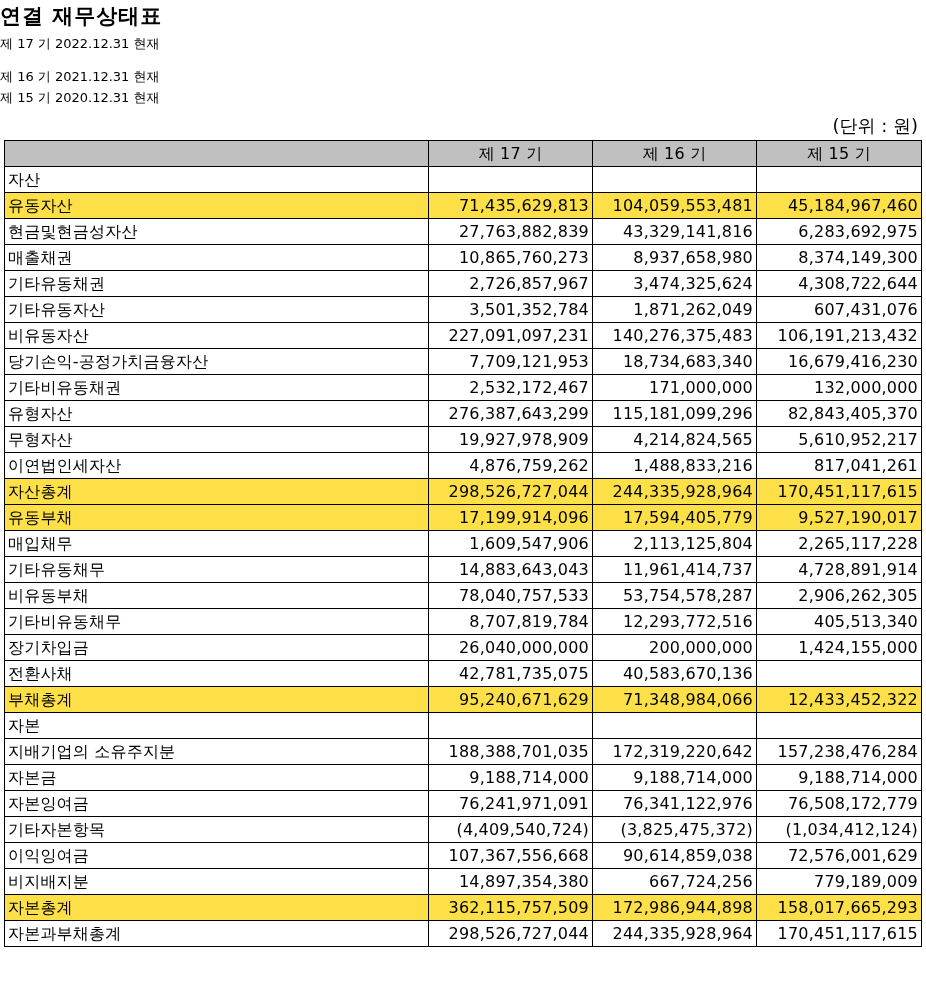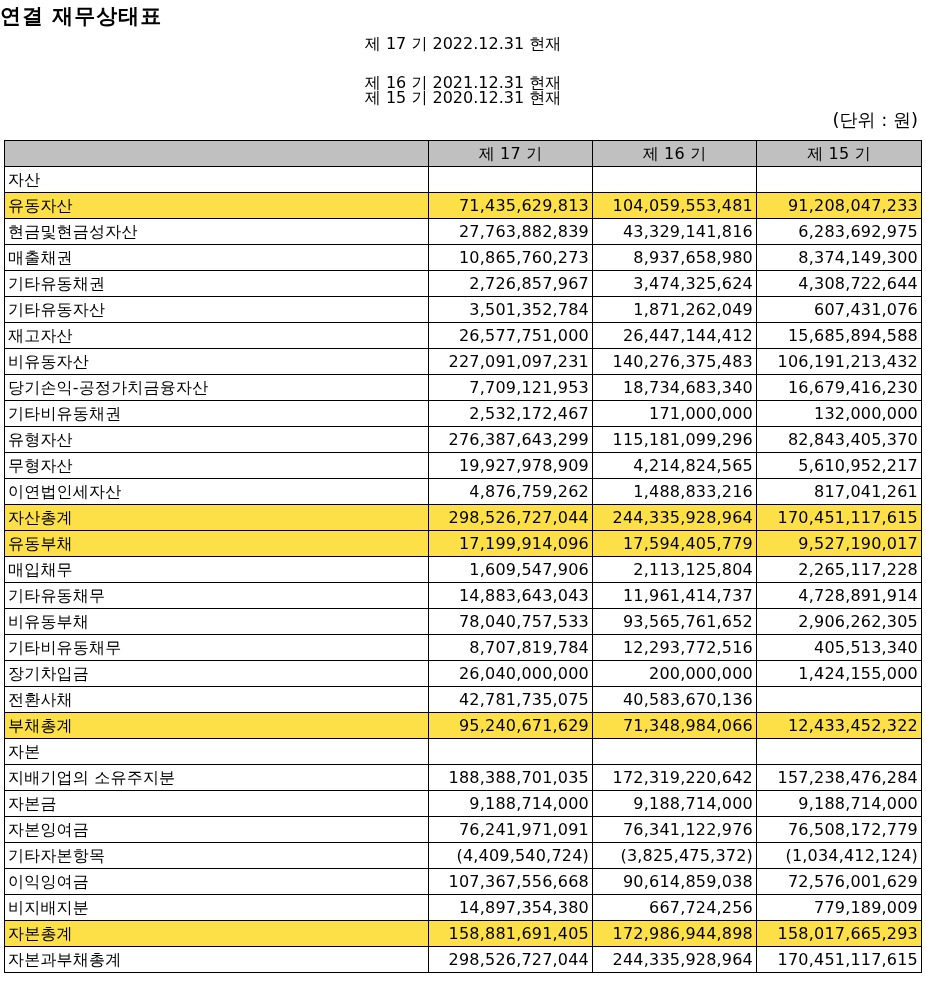--- a/index.html
+++ b/index.html
@@ -31,31 +31,31 @@
       font-size: 21px;
       font-weight: bold;
       text-align: left;
       letter-spacing: 1px;
     }
     .period {
       position: absolute;
       left: 0; width: 926px;
       height: 26px;
       line-height: 26px;
-      font-size: 16px;
-      text-align: center;
+      font-size: 13px;
+      text-align: left;
       padding-left: 0px;
     }
     .p0 { top: 31px; left: 0px; }
-    .p1 { top: 70px; }
+    .p1 { top: 64px; }
     .p2 { top: 85px; }
     .unit {
       position: absolute;
       right: 8px;
-      top: 107px;
+      top: 113px;
       height: 26px;
       line-height: 26px;
       font-size: 18px;
     }
     table.fs {
       position: absolute;
       left: 4px;
       top: 140px;
       border-collapse: collapse;
       table-layout: fixed;
@@ -119,21 +119,21 @@
       <tr>
         <td class="l0">자산</td>
         <td class="num"></td>
         <td class="num"></td>
         <td class="num"></td>
       </tr>
       <tr class="hl">
         <td class="l1">유동자산</td>
         <td class="num">71,435,629,813</td>
         <td class="num">104,059,553,481</td>
-        <td class="num">91,208,047,233</td>
+        <td class="num">45,184,967,460</td>
       </tr>
       <tr>
         <td class="l2">현금및현금성자산</td>
         <td class="num">27,763,882,839</td>
         <td class="num">43,329,141,816</td>
         <td class="num">6,283,692,975</td>
       </tr>
       <tr>
         <td class="l2">매출채권</td>
         <td class="num">10,865,760,273</td>
@@ -146,26 +146,20 @@
         <td class="num">3,474,325,624</td>
         <td class="num">4,308,722,644</td>
       </tr>
       <tr>
         <td class="l2">기타유동자산</td>
         <td class="num">3,501,352,784</td>
         <td class="num">1,871,262,049</td>
         <td class="num">607,431,076</td>
       </tr>
       <tr>
-        <td class="l2">재고자산</td>
-        <td class="num">26,577,751,000</td>
-        <td class="num">26,447,144,412</td>
-        <td class="num">15,685,894,588</td>
-      </tr>
-      <tr>
         <td class="l1">비유동자산</td>
         <td class="num">227,091,097,231</td>
         <td class="num">140,276,375,483</td>
         <td class="num">106,191,213,432</td>
       </tr>
       <tr>
         <td class="l2">당기손익-공정가치금융자산</td>
         <td class="num">7,709,121,953</td>
         <td class="num">18,734,683,340</td>
         <td class="num">16,679,416,230</td>
@@ -214,21 +208,21 @@
       </tr>
       <tr>
         <td class="l2">기타유동채무</td>
         <td class="num">14,883,643,043</td>
         <td class="num">11,961,414,737</td>
         <td class="num">4,728,891,914</td>
       </tr>
       <tr>
         <td class="l1">비유동부채</td>
         <td class="num">78,040,757,533</td>
-        <td class="num">93,565,761,652</td>
+        <td class="num">53,754,578,287</td>
         <td class="num">2,906,262,305</td>
       </tr>
       <tr>
         <td class="l2">기타비유동채무</td>
         <td class="num">8,707,819,784</td>
         <td class="num">12,293,772,516</td>
         <td class="num">405,513,340</td>
       </tr>
       <tr>
         <td class="l2">장기차입금</td>
@@ -285,21 +279,21 @@
         <td class="num">72,576,001,629</td>
       </tr>
       <tr>
         <td class="l1">비지배지분</td>
         <td class="num">14,897,354,380</td>
         <td class="num">667,724,256</td>
         <td class="num">779,189,009</td>
       </tr>
       <tr class="hl">
         <td class="l1">자본총계</td>
-        <td class="num">158,881,691,405</td>
+        <td class="num">362,115,757,509</td>
         <td class="num">172,986,944,898</td>
         <td class="num">158,017,665,293</td>
       </tr>
       <tr>
         <td class="l0">자본과부채총계</td>
         <td class="num">298,526,727,044</td>
         <td class="num">244,335,928,964</td>
         <td class="num">170,451,117,615</td>
       </tr>
     </tbody>

